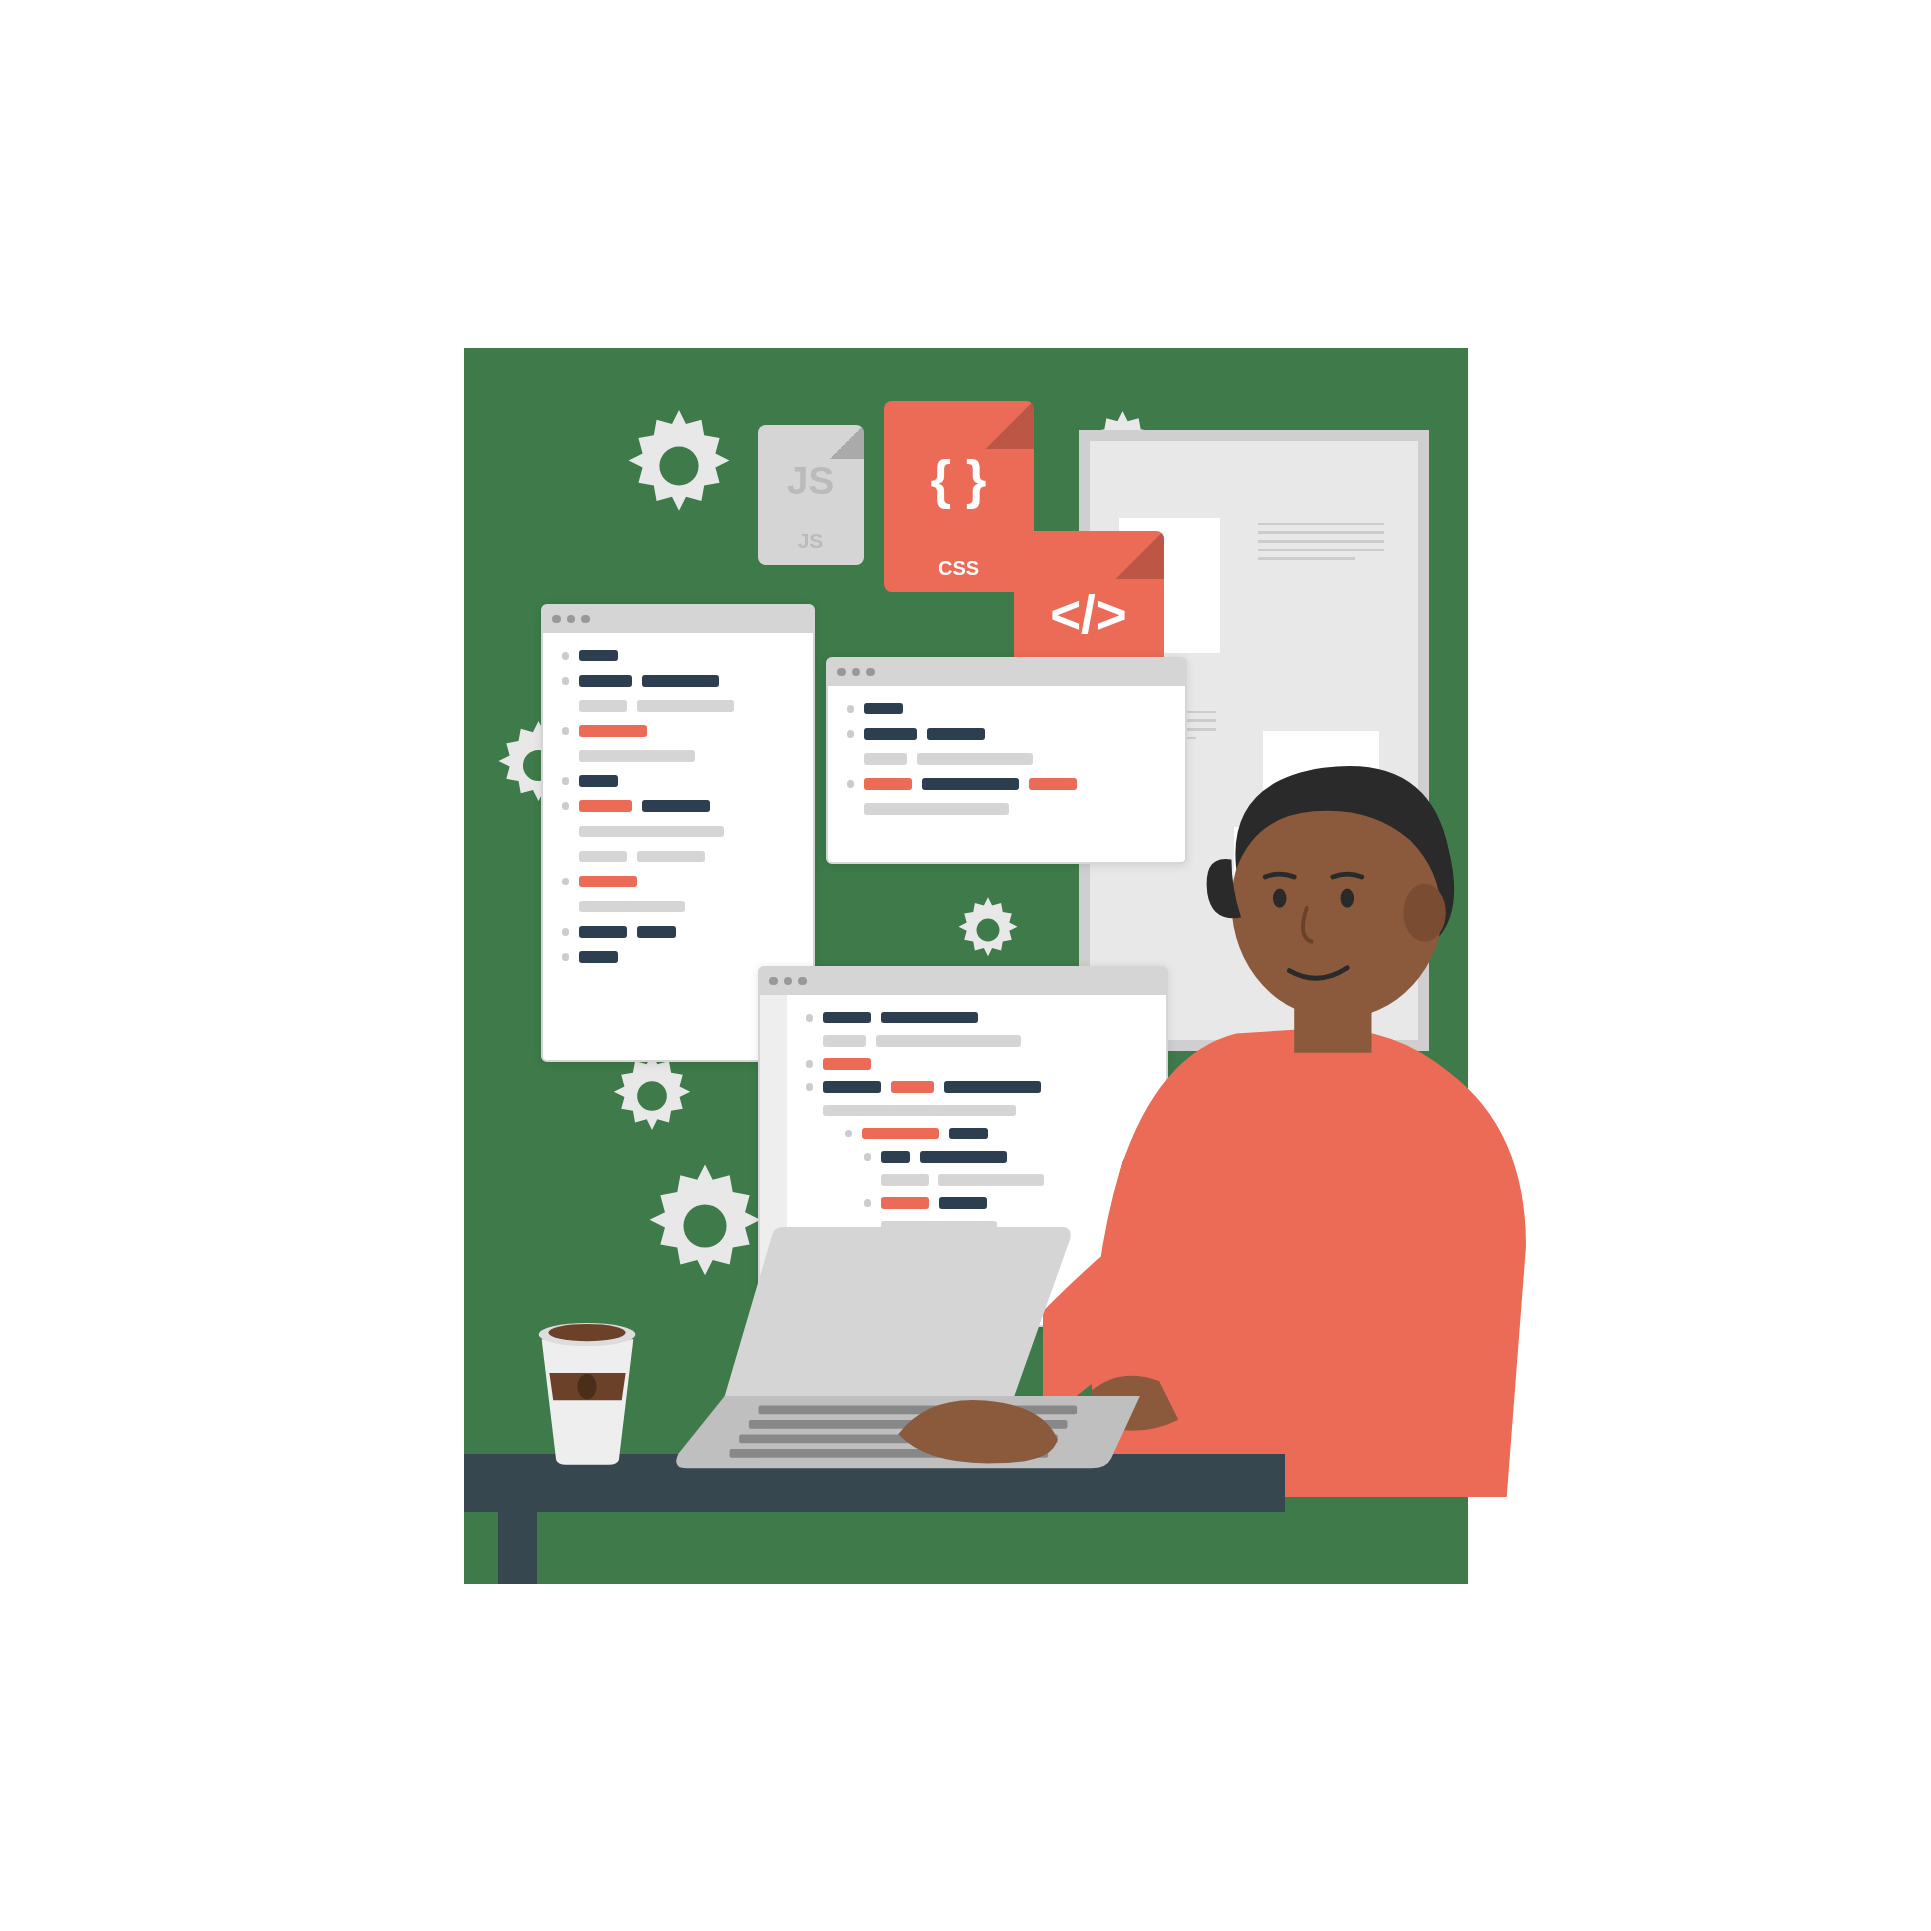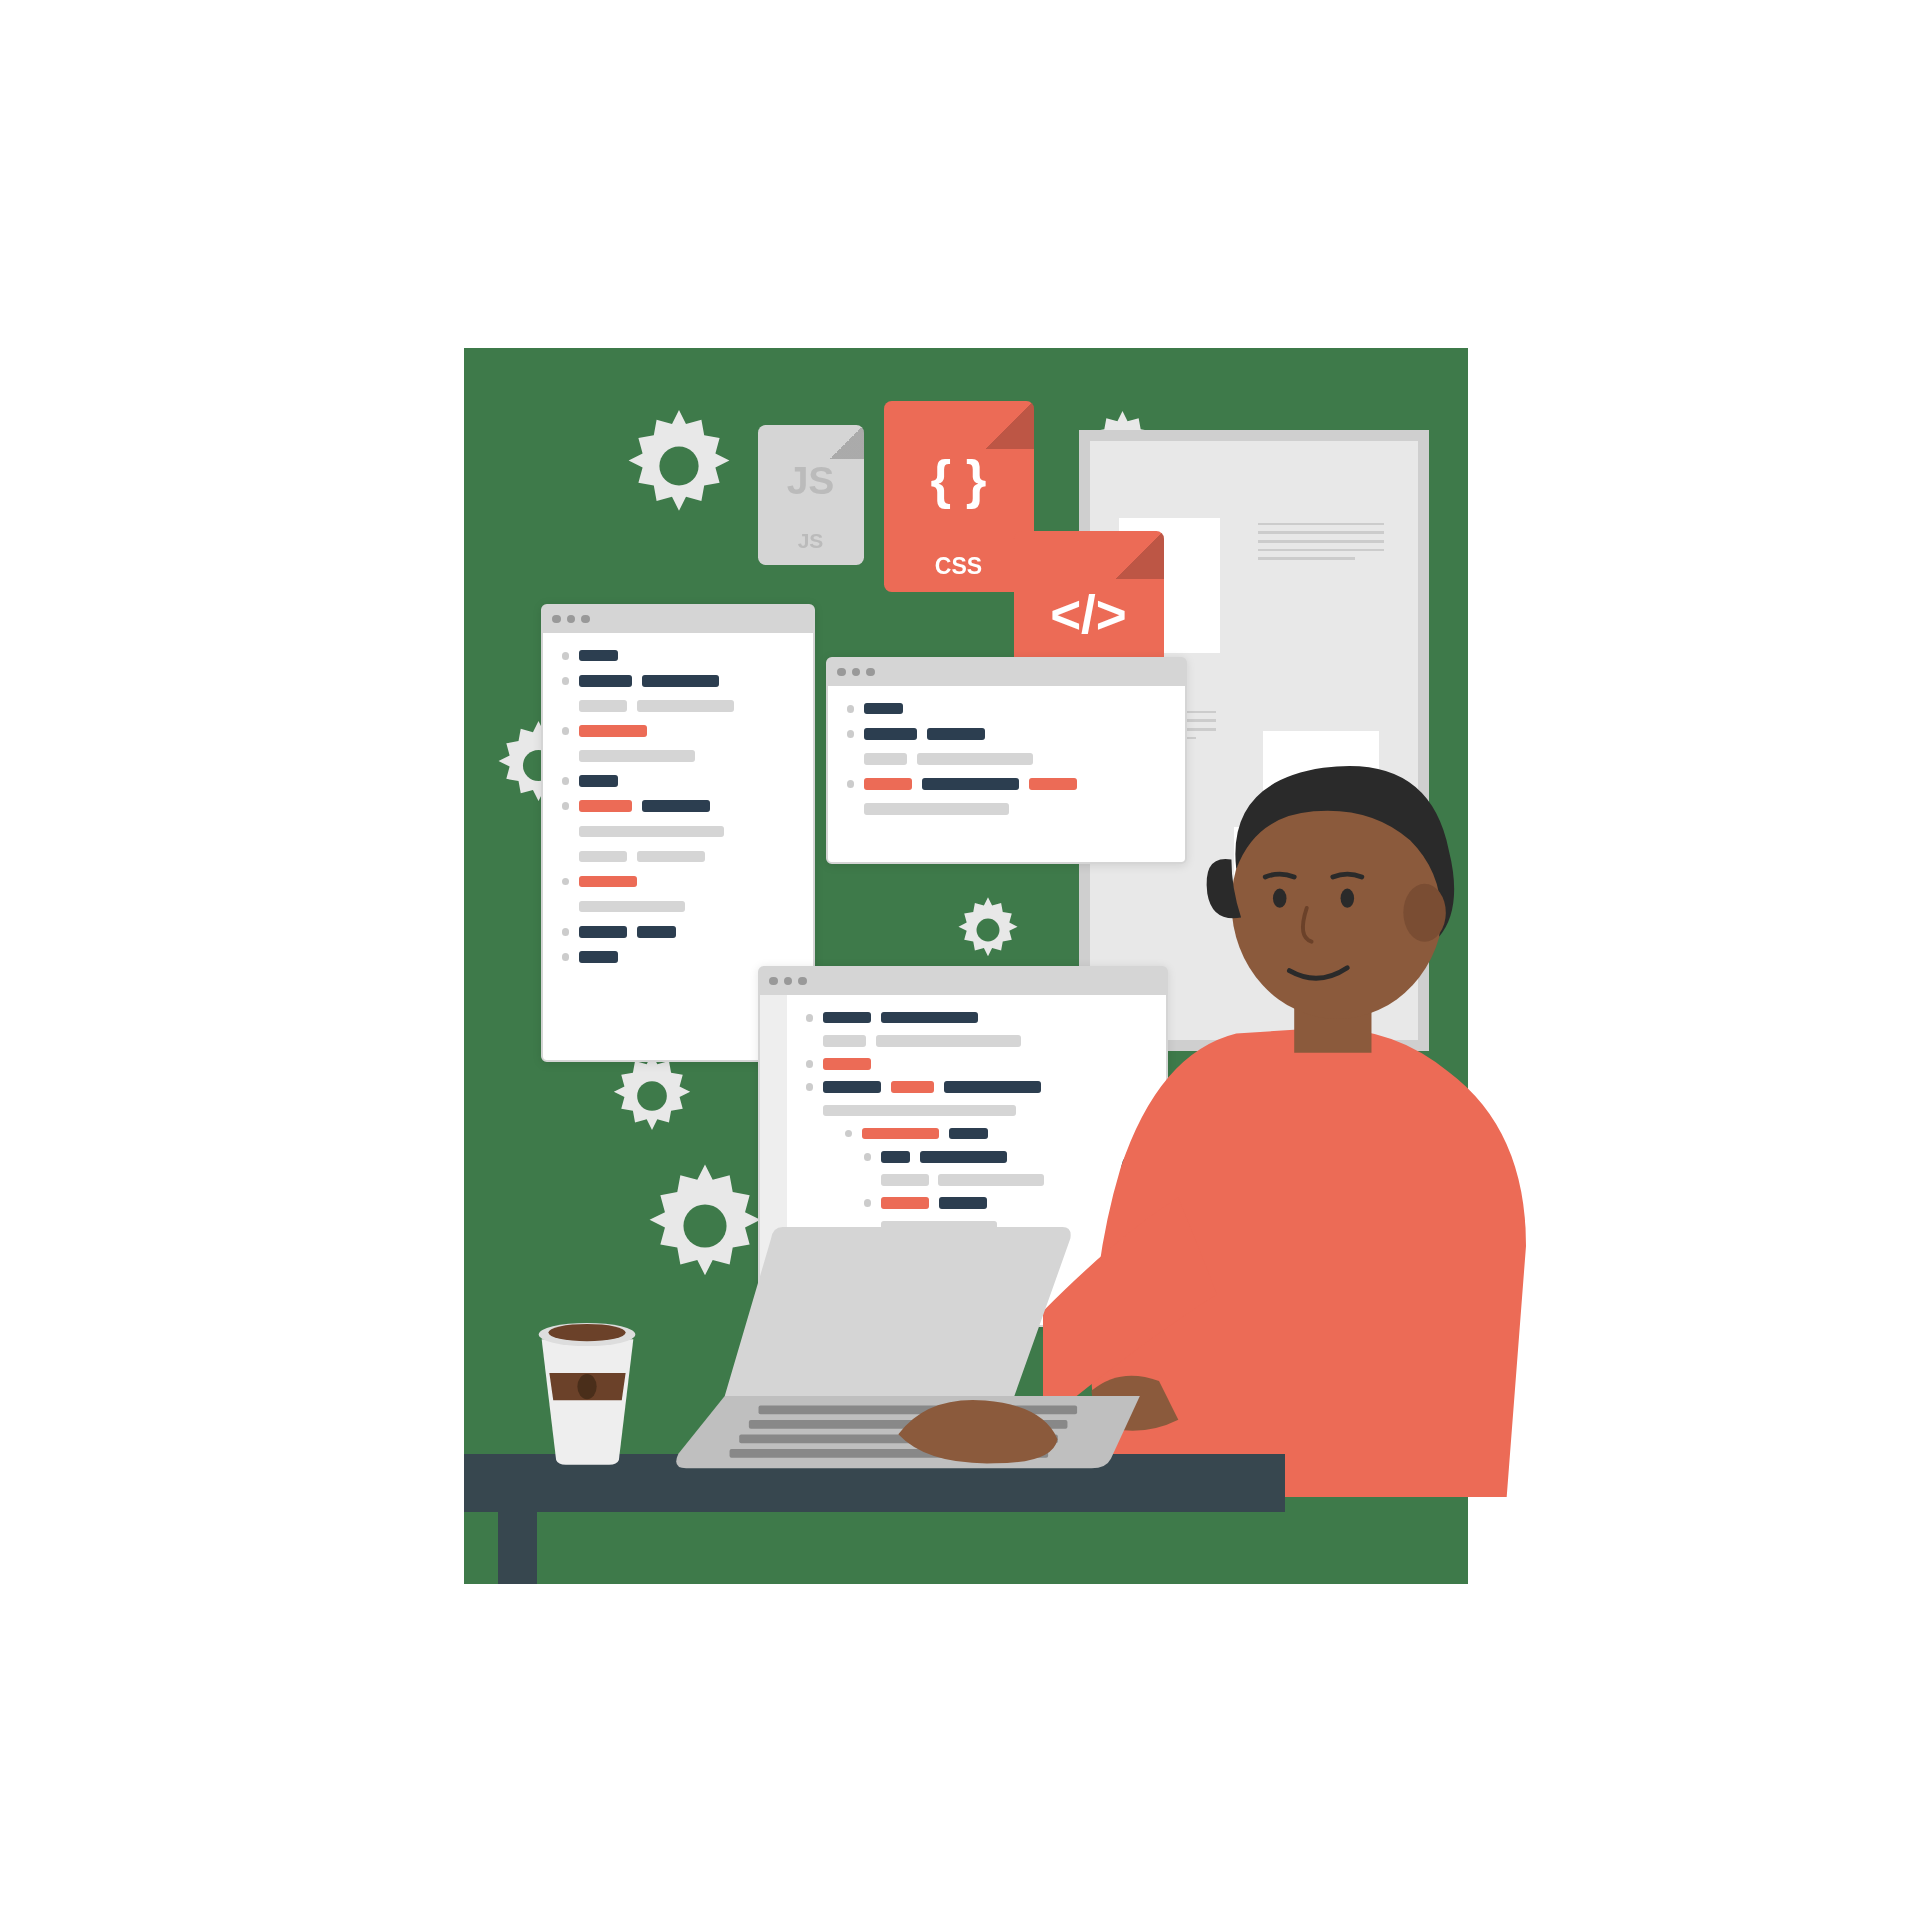--- a/index.html
+++ b/index.html
@@ -40,21 +40,21 @@
     background: linear-gradient(135deg, transparent 50%, rgba(0,0,0,0.2) 50%);
     border-top-right-radius: 7.7px;
   }
   .file-label {
     position: absolute;
     bottom: 11.6px;
     width: 100%;
     text-align: center;
     color: #fff;
     font-weight: bold;
-    font-size: 23px;
+    font-size: 20px;
   }
   .file-symbol {
     position: absolute;
     top: 48px;
     width: 100%;
     text-align: center;
     color: #fff;
     font-size: 53px;
     font-weight: bold;
   }

